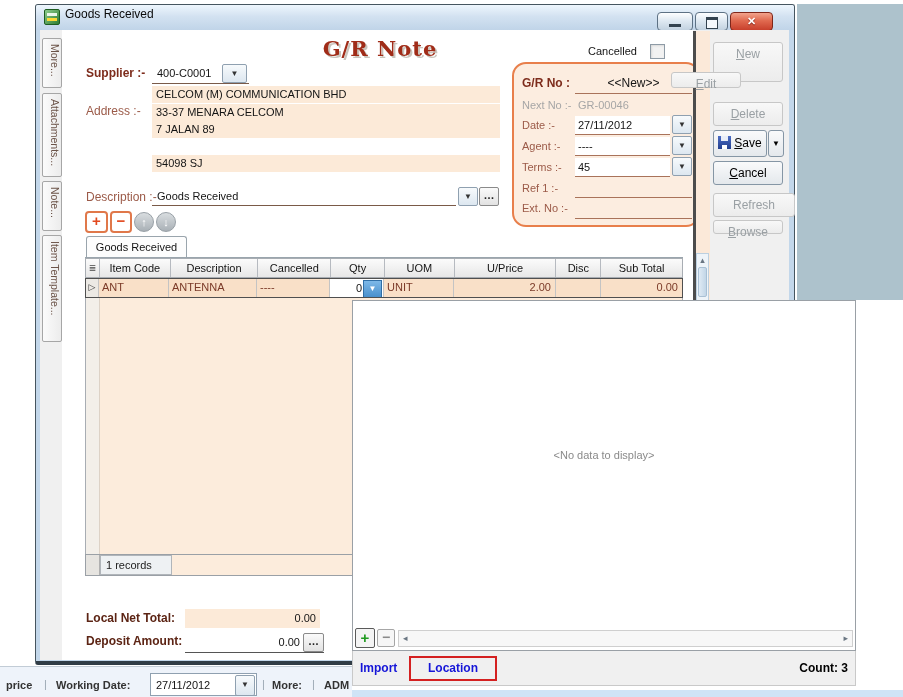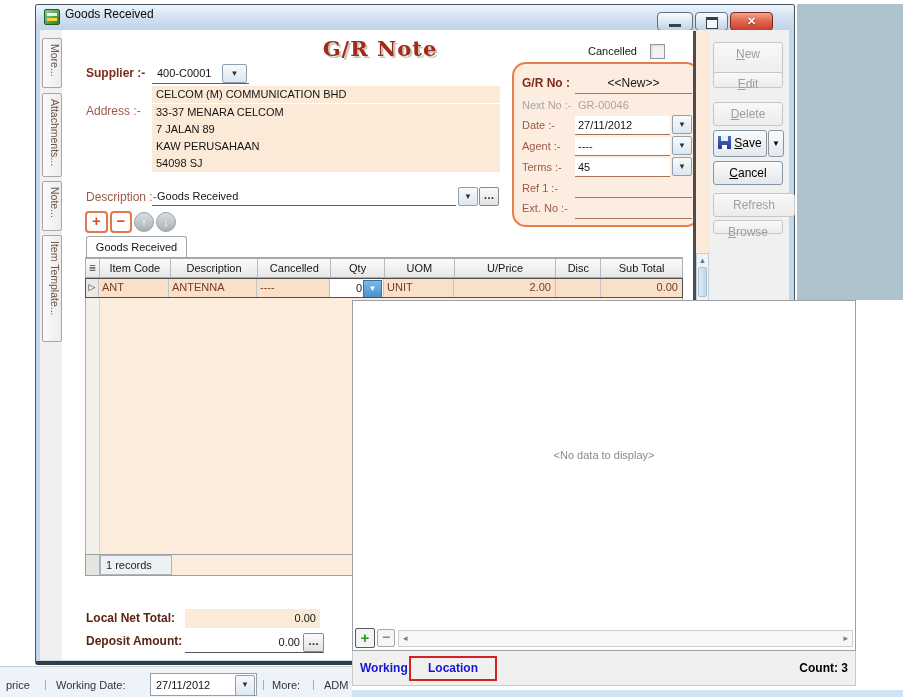--- a/index.html
+++ b/index.html
@@ -67,21 +67,21 @@
   .hscroll{background:#f7f7f7;border:1px solid #cfcfcf}
   .scroll-arrow{color:#6a7682;font-size:9px;line-height:15px}
   .vscroll{background:#eef4f9;border:1px solid #bcd0e0}
 
   
   .import-bar{background:#f0f0f0;border:1px solid #c9c9c9;border-top:none}
   .link-blue{font-size:12px;font-weight:bold;color:#1515d8}
   .red-box{border:2px solid #d42020}
   .count-lbl{font-size:12px;font-weight:bold;color:#000;text-align:right}
   .statusbar{background:#eef3fa;border-top:1px solid #c2ccd6}
-  .sb-text{font-size:11px;font-weight:normal;color:#333;white-space:nowrap}
+  .sb-text{font-size:11px;font-weight:bold;color:#333;white-space:nowrap}
   .sb-sep{color:#9aa6b2;font-weight:normal}
   .totals-lbl{font-size:12px;font-weight:bold;color:#5c2414}
 </style>
 </head>
 <body>
 
 <div class="root">
 
   <div class="a" style="left:797px;top:4px;width:106px;height:296px;background:#adc2cc"></div>
 
@@ -114,21 +114,20 @@
 
   <span class="a lbl-maroon" style="left:86px;top:66px">Supplier :-</span>
   <span class="a fld" style="left:157px;top:67px">400-C0001</span>
   <div class="a uline" style="left:152px;top:83px;width:97px"></div>
   <div class="a combo-btn" style="left:222px;top:64px;width:25px;height:19px;line-height:17px"><span>▼</span></div>
   <div class="a peach fld" style="left:152px;top:86px;width:348px;height:17px;padding:2px 0 0 4px"><span>CELCOM (M) COMMUNICATION BHD</span></div>
 
   <span class="a lbl-brown" style="left:86px;top:104px">Address :-</span>
   <div class="a peach fld" style="left:152px;top:104px;width:348px;height:17px;padding:2px 0 0 4px"><span>33-37 MENARA CELCOM</span></div>
   <div class="a peach fld" style="left:152px;top:121px;width:348px;height:17px;padding:2px 0 0 4px"><span>7 JALAN 89</span></div>
-  <div class="a peach fld" style="left:152px;top:138px;width:348px;height:17px;padding:2px 0 0 4px"><span>KAW PERUSAHAAN</span></div>
   <div class="a peach fld" style="left:152px;top:155px;width:348px;height:17px;padding:2px 0 0 4px"><span>54098 SJ</span></div>
 
   <div class="a grn-panel" style="left:512px;top:62px;width:188px;height:165px"></div>
   <span class="a lbl-maroon" style="left:522px;top:76px">G/R No :</span>
   <div class="a fld" style="left:575px;top:76px;width:117px;text-align:center;font-size:12px">&lt;&lt;New&gt;&gt;</div>
   <div class="a uline-brown" style="left:575px;top:93px;width:117px"></div>
   <span class="a lbl-gray" style="left:522px;top:99px">Next No :-</span>
   <span class="a lbl-gray" style="left:578px;top:99px">GR-00046</span>
 
   <span class="a lbl-brown" style="left:522px;top:119px;font-size:11px">Date :-</span>
@@ -210,39 +209,39 @@
 
   <div class="a" style="left:693px;top:31px;width:3px;height:629px;background:#4c4c4c"></div>
   <div class="a" style="left:696px;top:31px;width:14px;height:629px;background:#fbe9d9"></div>
   <div class="a vscroll" style="left:696px;top:253px;width:13px;height:58px">
     <div class="scroll-arrow" style="text-align:center;line-height:12px"><span>▴</span></div>
     <div style="margin:1px 1px;height:28px;background:linear-gradient(90deg,#dfeaf4,#c2d6e7);border:1px solid #a9c0d4;border-radius:2px"></div>
   </div>
 
   <div class="a" style="left:710px;top:31px;width:79px;height:629px;background:#f0f0f0"></div>
   <div class="a abtn dis" style="left:713px;top:42px;width:70px;height:40px;line-height:22px"><u>N</u>ew</div>
-  <div class="a abtn dis" style="left:713px;top:72px;width:70px;height:16px;line-height:22px"><u>E</u>dit</div>
+  <div class="a abtn dis" style="left:671px;top:72px;width:70px;height:16px;line-height:22px"><u>E</u>dit</div>
   <div class="a abtn dis" style="left:713px;top:102px;width:70px;height:24px;line-height:22px"><u>D</u>elete</div>
   <div class="a abtn en" style="left:713px;top:130px;width:54px;height:27px;line-height:25px"><span class="floppy"></span><span><u>S</u>ave</span></div>
   <div class="a abtn en" style="left:768px;top:130px;width:16px;height:27px;line-height:25px;font-size:8px"><span>▼</span></div>
   <div class="a abtn en" style="left:713px;top:161px;width:70px;height:24px;line-height:22px"><u>C</u>ancel</div>
   <div class="a abtn dis" style="left:713px;top:193px;width:82px;height:24px;line-height:22px">Refresh</div>
   <div class="a abtn dis" style="left:713px;top:220px;width:70px;height:14px;line-height:22px"><u>B</u>rowse</div>
 
   <div class="a overlay" style="left:352px;top:300px;width:504px;height:351px;z-index:6"></div>
   <div class="a nodata" style="left:352px;top:449px;width:504px;z-index:7">&lt;No data to display&gt;</div>
   <div class="a ov-plus" style="left:355px;top:628px;width:20px;height:20px;z-index:7"><span>+</span></div>
   <div class="a ov-minus" style="left:377px;top:629px;width:18px;height:18px;z-index:7"><span>−</span></div>
   <div class="a hscroll" style="left:398px;top:630px;width:455px;height:17px;z-index:7">
     <span class="scroll-arrow" style="position:absolute;left:4px;top:0"><span>◂</span></span>
     <span class="scroll-arrow" style="position:absolute;right:4px;top:0"><span>▸</span></span>
   </div>
 
   <div class="a import-bar" style="left:352px;top:651px;width:504px;height:35px;z-index:6"></div>
-  <span class="a link-blue" style="left:360px;top:661px;z-index:7">Working</span>
+  <span class="a link-blue" style="left:360px;top:661px;z-index:7">Import</span>
   <div class="a red-box" style="left:409px;top:656px;width:88px;height:25px;z-index:7;text-align:center">
     <span class="link-blue" style="line-height:21px">Location</span>
   </div>
   <div class="a count-lbl" style="left:740px;top:661px;width:108px;z-index:7">Count: 3</div>
 
   <div class="a statusbar" style="left:0;top:666px;width:352px;height:31px;z-index:5"></div>
   <span class="a sb-text" style="left:6px;top:679px;z-index:6">price</span>
   <span class="a sb-text sb-sep" style="left:44px;top:678px;z-index:6">|</span>
   <span class="a sb-text" style="left:56px;top:679px;z-index:6">Working Date:</span>
   <div class="a" style="left:150px;top:673px;width:107px;height:23px;background:#fff;border:1px solid #8fa0b0;z-index:6">

